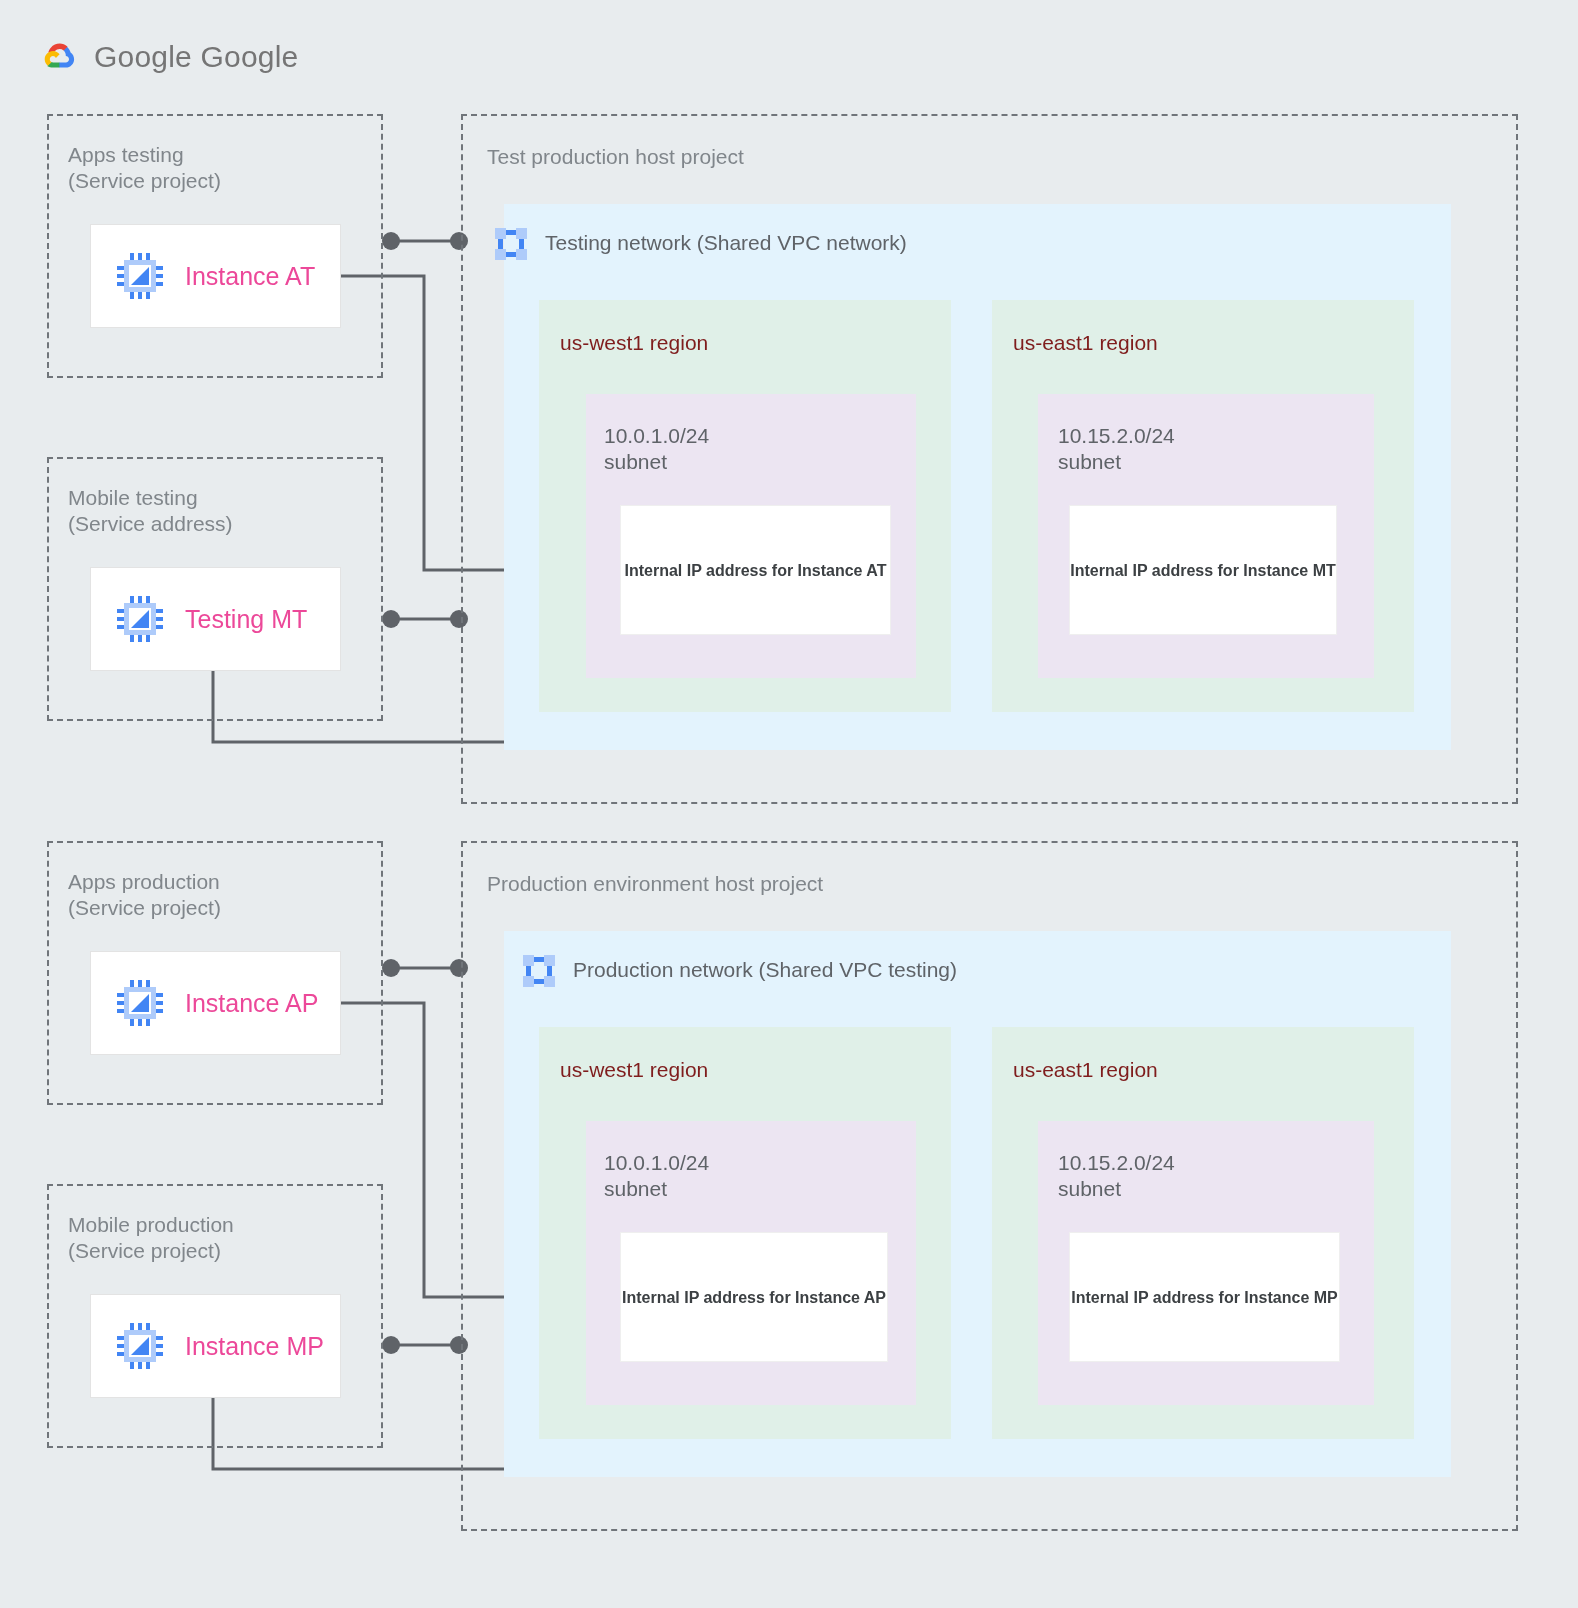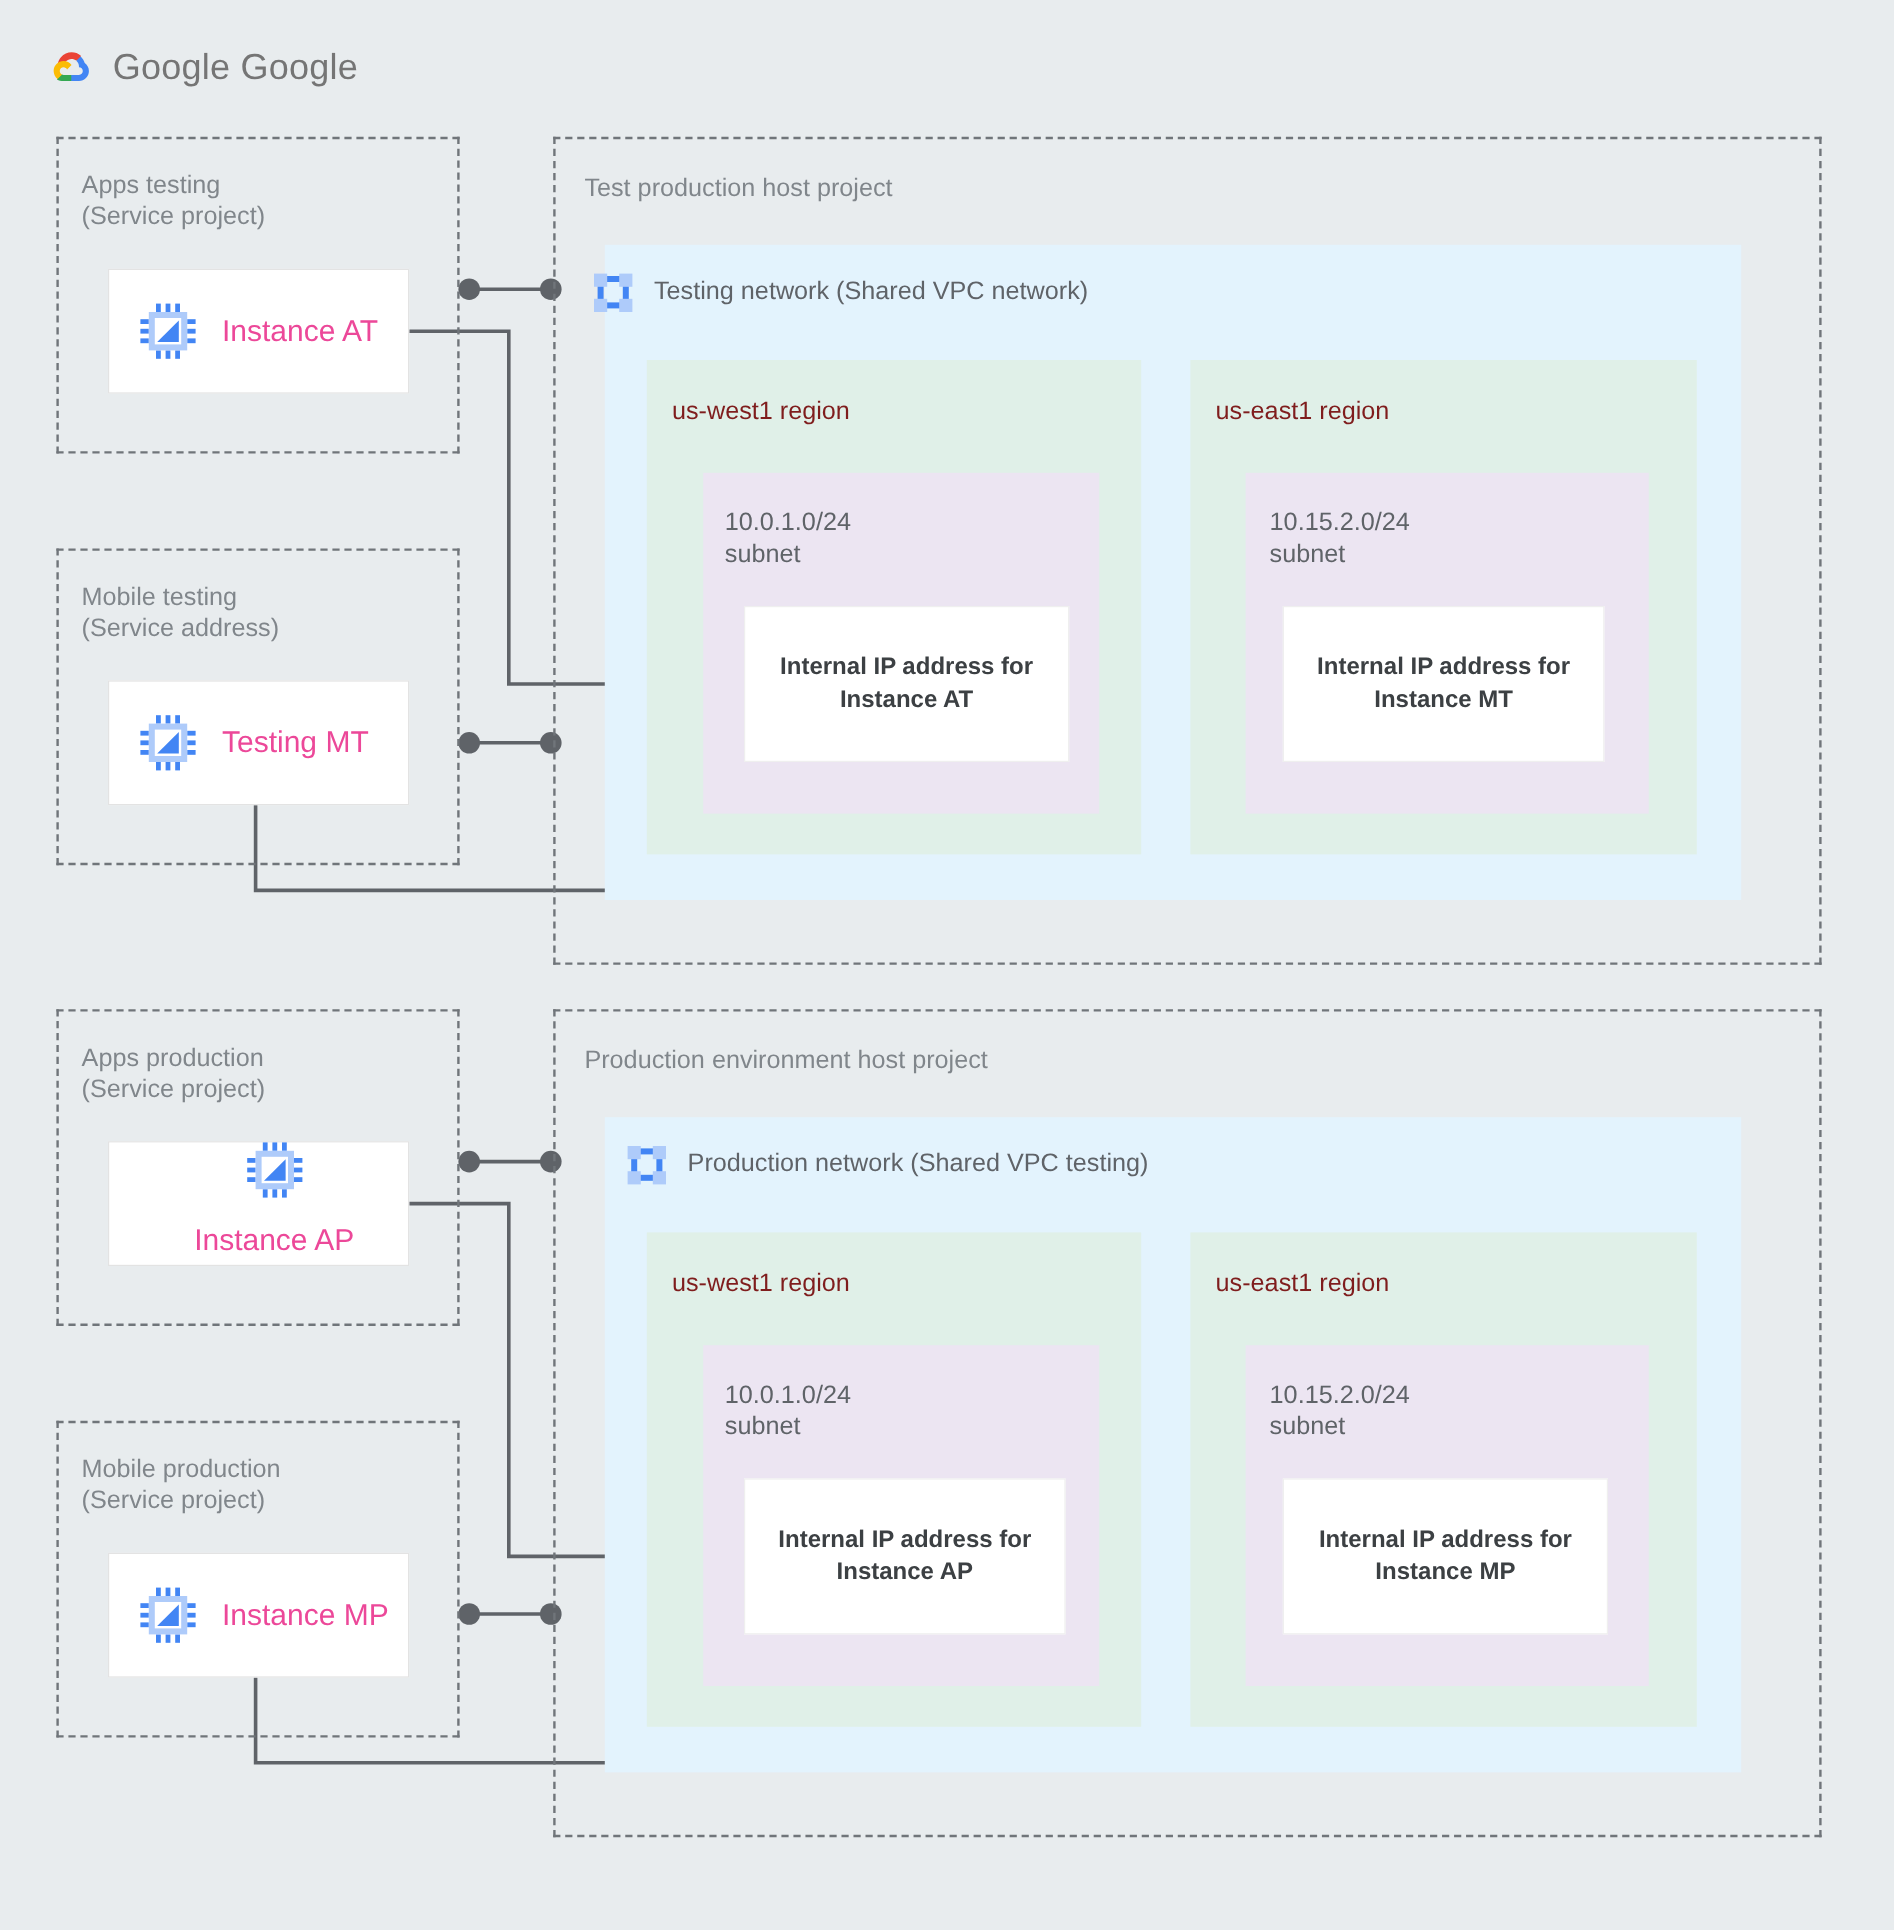--- a/index.html
+++ b/index.html
@@ -86,21 +86,21 @@
   }
   .subnet-label{
     position:absolute;font-size:21px;line-height:26px;color:#5f6368;white-space:pre-line;
   }
   .ipcard{
     position:absolute;
     background:#ffffff;
     border:1px solid #efefef;
     box-sizing:border-box;
     display:flex;align-items:center;justify-content:center;text-align:center;
-    font-size:20px;font-weight:bold;color:#3c4043;line-height:27px;
+    font-size:16px;font-weight:bold;color:#3c4043;line-height:27px;
   }
 
   
   .conn-svg{position:absolute;left:0;top:0;width:1578px;height:1608px;pointer-events:none;}
 </style>
 </head>
 <body>
 
 <div class="abs" id="logo">
   <span class="mark">
@@ -240,21 +240,21 @@
 subnet</div>
 <div class="ipcard" style="left:1069px;top:505px;width:268px;height:130px;">
   <span>Internal IP address for
 Instance MT</span>
 </div>
 
 <div class="abs dashed" style="left:47px;top:841px;width:336px;height:264px;">
   <div class="proj-label" style="left:19px;top:26px;">Apps production
 (Service project)</div>
 </div>
-<div class="inst-card" style="left:90px;top:951px;width:251px;height:104px;flex-direction:column;">
+<div class="inst-card" style="left:90px;top:951px;width:251px;height:104px;">
   <span class="chip">
     <i class="v" style="left:13px;top:0;"></i>
       <i class="v" style="left:21px;top:0;"></i>
       <i class="v" style="left:29px;top:0;"></i>
     <i class="v" style="left:13px;top:39px;"></i>
       <i class="v" style="left:21px;top:39px;"></i>
       <i class="v" style="left:29px;top:39px;"></i>
     <i class="h" style="left:0;top:13px;"></i>
       <i class="h" style="left:0;top:21px;"></i>
       <i class="h" style="left:0;top:29px;"></i>

